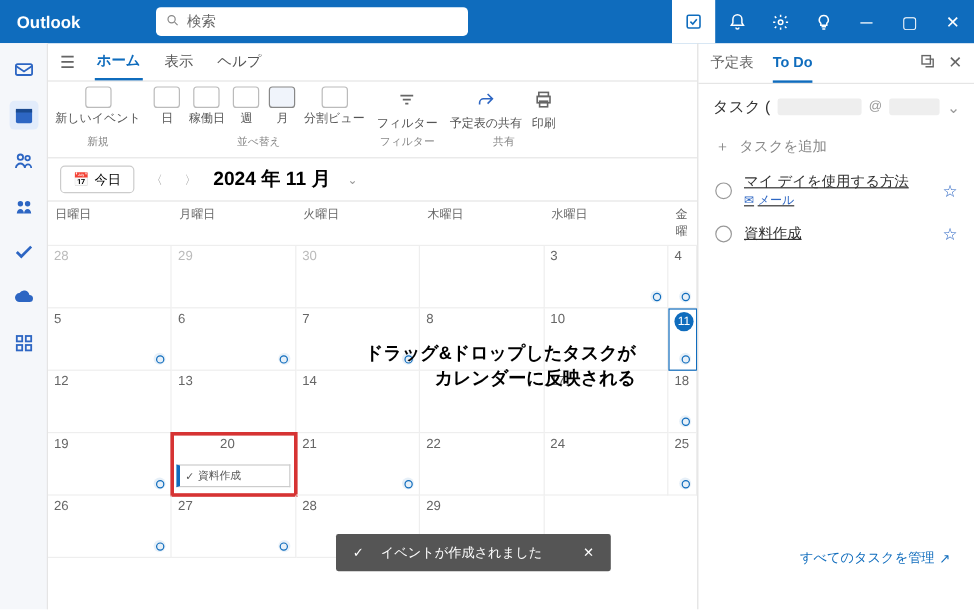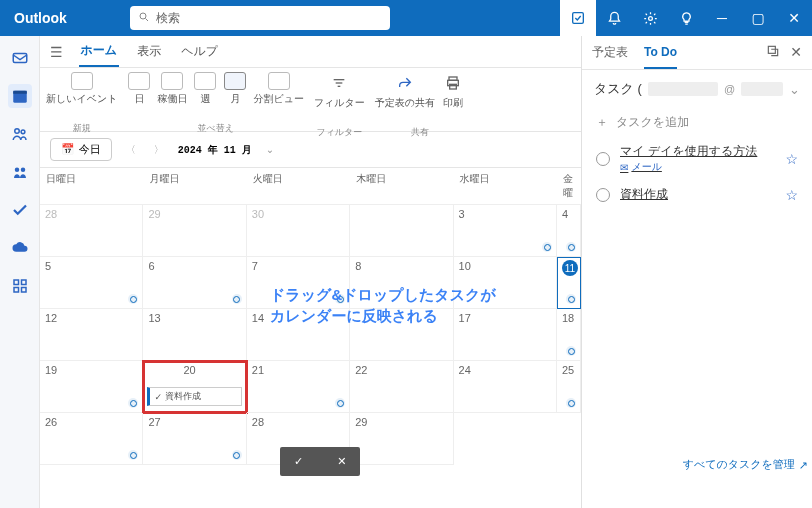--- a/index.html
+++ b/index.html
@@ -21,31 +21,31 @@
 .rail svg { width: 18px; height: 18px; }
 
 .center { flex: 1; display: flex; flex-direction: column; border-right: 1px solid #e0e0e0; min-width: 0; }
 
 .tabs { height: 32px; display: flex; align-items: center; gap: 16px; padding-left: 10px; border-bottom: 1px solid #e5e5e5; font-size: 12px; color: #555; }
 .tabs .ham { font-size: 14px; color: #666; }
 .tabs .tab { padding: 6px 2px; }
 .tabs .tab.active { color: #0f6cbd; border-bottom: 2px solid #0f6cbd; font-weight: 600; }
 
 .ribbon { height: 64px; display: flex; align-items: flex-start; padding: 4px 6px; gap: 10px; border-bottom: 1px solid #e5e5e5; font-size: 10px; color: #555; }
-.rgroup { display: flex; flex-direction: column; align-items: center; gap: 16px; height: 100%; justify-content: space-between; padding-bottom: 2px; }
+.rgroup { display: flex; flex-direction: column; align-items: center; gap: 2px; height: 100%; justify-content: space-between; padding-bottom: 2px; }
 .rcluster { display: flex; gap: 6px; align-items: flex-start; }
 .rbtn { display: flex; flex-direction: column; align-items: center; gap: 2px; min-width: 24px; }
 .rbtn .icon { width: 22px; height: 22px; display: flex; align-items: center; justify-content: center; font-size: 14px; color: #666; border: 1px solid transparent; border-radius: 3px; }
 .rbtn .icon.box { border: 1px solid #bbb; width: 22px; height: 18px; background: #fff; }
 .rbtn.sel .icon { border: 1px solid #888; background: #f0f4fb; }
 .rlabel { font-size: 9px; color: #888; }
 
 .monthbar { height: 36px; display: flex; align-items: center; gap: 10px; padding-left: 10px; font-size: 12px; border-bottom: 1px solid #e5e5e5; }
 .today-btn { border: 1px solid #ccc; padding: 3px 10px; border-radius: 4px; font-size: 11px; display: flex; gap: 4px; align-items: center; }
-.month-label { font-weight: 600; font-size: 10px; font-family: Liberation Mono, monospace; }
+.month-label { font-weight: 600; font-size: 16px; }
 .chev { color: #999; font-size: 10px; padding: 0 4px; }
 
 .cal-wrap { flex: 1; overflow: hidden; }
 .daynames { display: grid; grid-template-columns: repeat(5, 1fr) 24px; font-size: 10px; color: #666; border-bottom: 1px solid #eee; }
 .daynames div { padding: 4px 6px; }
 .grid { display: grid; grid-template-columns: repeat(5, 1fr) 24px; grid-auto-rows: 52px; font-size: 11px; color: #666; }
 .cell { border-right: 1px solid #eee; border-bottom: 1px solid #eee; position: relative; padding: 3px 5px; }
 .cell .num { font-size: 11px; }
 .cell.prev .num { color: #bbb; }
 .cell.today .num { background: #0f6cbd; color: #fff; border-radius: 50%; width: 16px; height: 16px; display: inline-flex; align-items: center; justify-content: center; font-size: 10px; }
@@ -63,26 +63,26 @@
 .side-heading { padding: 10px 12px; font-size: 13px; color: #333; display: flex; align-items: center; gap: 6px; }
 .side-heading .mask { flex: 1; height: 14px; background: #eee; border-radius: 2px; }
 .side-heading .at { color: #999; font-size: 11px; }
 .side-heading .dd { color: #999; }
 .add-task { padding: 6px 14px; color: #888; display: flex; gap: 8px; align-items: center; font-size: 12px; }
 .task-item { display: flex; align-items: center; gap: 10px; padding: 6px 14px; }
 .task-item .circle { width: 14px; height: 14px; border: 1px solid #999; border-radius: 50%; flex-shrink: 0; }
 .task-item .body { flex: 1; font-size: 12px; color: #333; text-decoration: underline; }
 .task-item .sub { font-size: 10px; color: #2d66c3; display: flex; gap: 3px; align-items: center; }
 .task-item .star { color: #2d66c3; font-size: 14px; }
-.manage-link { position: absolute; right: 4px; bottom: 36px; font-size: 11px; color: #0f6cbd; display: flex; align-items: flex-end; gap: 4px; }
+.manage-link { position: absolute; right: 20px; bottom: 36px; font-size: 11px; color: #0f6cbd; display: flex; align-items: flex-end; gap: 4px; }
 
 .toast { position: absolute; bottom: 32px; left: 280px; background: #555; color: #fff; font-size: 11px; padding: 8px 14px; display: flex; align-items: center; gap: 14px; border-radius: 2px; }
 .toast .close { margin-left: 20px; }
 
-.annotation { position: absolute; color: #3b82f6; font-size: 15px; font-weight: 700; text-align: left; line-height: 1.4; left: 270px; top: 284px; width: 260px; pointer-events: none; }
+.annotation { position: absolute; color: #000000; font-size: 15px; font-weight: 700; text-align: right; line-height: 1.4; left: 270px; top: 284px; width: 260px; pointer-events: none; }
 </style>
 </head>
 <body>
 
 <div class="titlebar">
   <div class="app-name">Outlook</div>
   <div class="search">
     <span>
       <svg viewBox="0 0 24 24" width="12" height="12" fill="none" stroke="#888" stroke-width="2">
           <circle cx="10" cy="10" r="6"></circle>
@@ -352,19 +352,20 @@
   </div>
 </div>
 
 <div class="annotation">
   <div>ドラッグ&amp;ドロップしたタスクが</div>
   <div>カレンダーに反映される</div>
 </div>
 
 <div class="toast">
   <span>✓</span>
+  <span>イベントが作成されました</span>
   <span class="close">✕</span>
 </div>
 
 <div class="manage-link">
   <span>すべてのタスクを管理</span>
     <span>↗</span>
 </div>
 
 </body></html>

